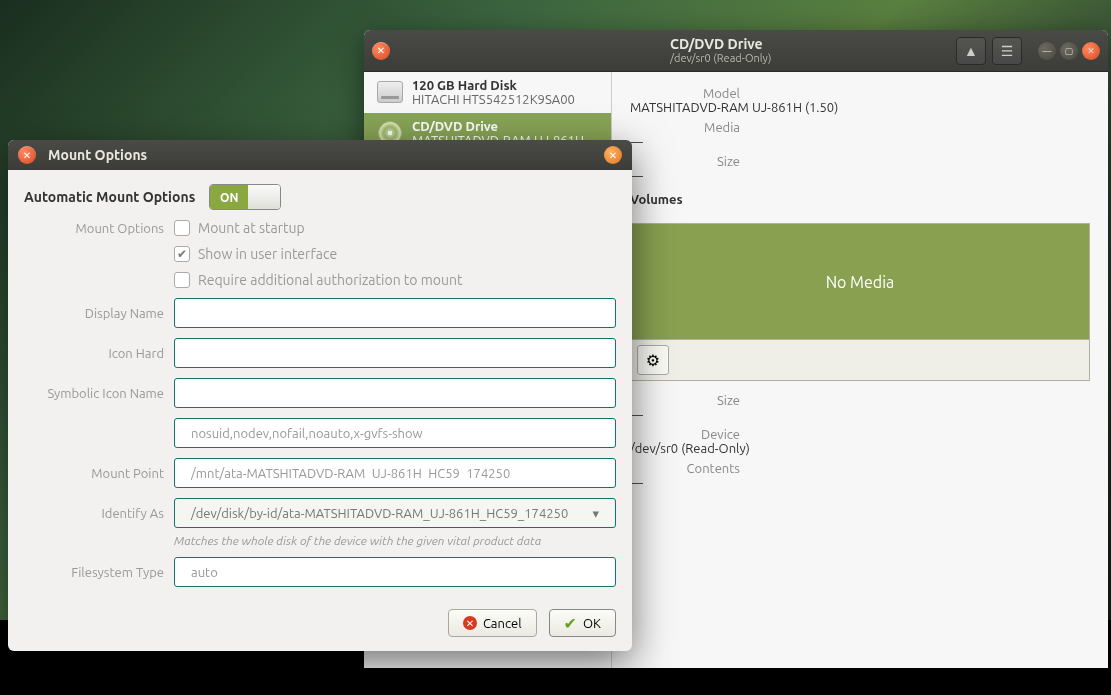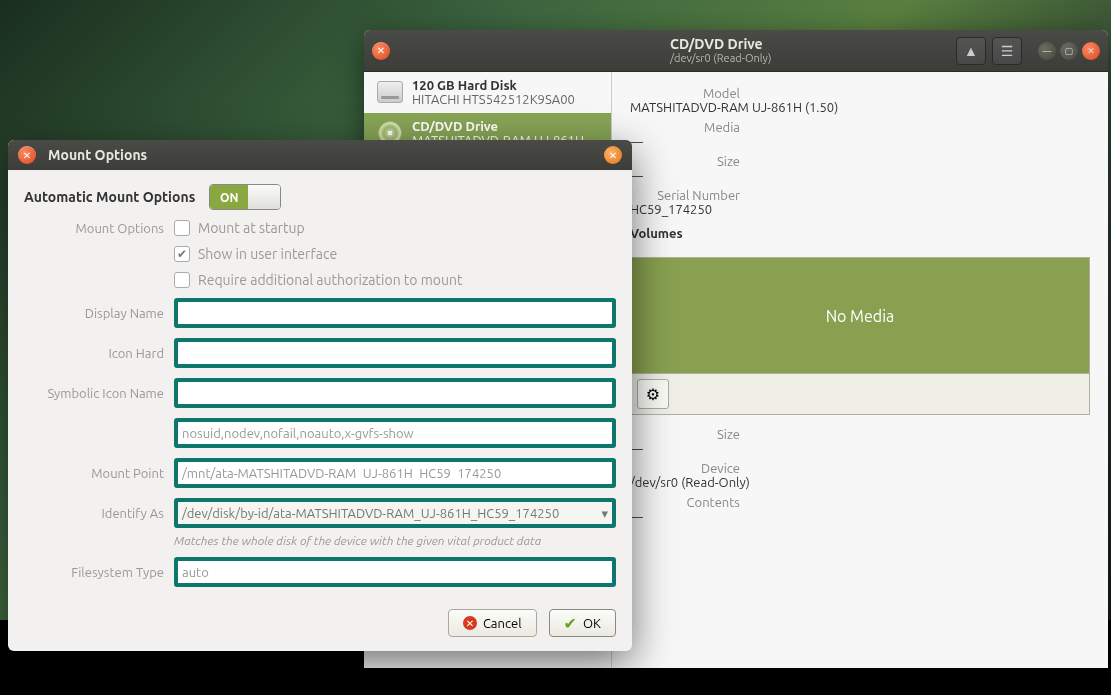--- a/index.html
+++ b/index.html
@@ -133,22 +133,22 @@
   .switch .knob { width:32px; background:linear-gradient(#fafafa,#e0e0da);}
   .form-grid { display:grid; grid-template-columns: 140px 1fr; gap: 10px 10px; align-items:center; }
   .form-label { text-align:right; color:#999; font-size:13px; }
   .chk-row { display:flex; align-items:center; gap:8px; color:#999; }
   .chk {
     width:16px; height:16px; border:1px solid #aaa; border-radius:3px; background:#fff;
     display:flex;align-items:center;justify-content:center; font-size:12px; color:#7a7a72;
   }
   .chk.checked::after { content:'✔'; }
   input.tx, .combobox {
-    width: 100%; height: 30px; border: 4px solid #0f766e; border-radius:3px;
-    background: #fff; padding: 0 4px; font-size: 13px; font-family: inherit; color:#555;
+    width: 100%; height: 30px; border: 1px solid #0f766e; border-radius:3px;
+    background: #fff; padding: 0 16px; font-size: 13px; font-family: inherit; color:#555;
   }
   input.tx:disabled { background:#fff; color:#999; }
   .combobox { display:flex; align-items:center; justify-content:space-between; cursor:pointer; color:#777; background:#f5f5f2;}
   .help { font-size:12px; font-style: italic; color:#999; grid-column: 2; margin-top:-4px; }
   .dlg-buttons {
     display:flex; justify-content:flex-end; gap: 12px; padding: 8px 16px 14px;
   }
   .btn {
     height: 28px; padding: 0 14px; border:1px solid #a8a8a0; border-radius:4px;
     background: linear-gradient(#fcfcf8,#eaeae2); display:flex; align-items:center; gap:6px;
@@ -213,24 +213,20 @@
           <div class="v">MATSHITADVD-RAM UJ-861H (1.50)</div>
         </div>
       <div class="kv">
           <div class="k">Media</div>
           <div class="v">—</div>
         </div>
       <div class="kv">
           <div class="k">Size</div>
           <div class="v">—</div>
         </div>
-      <div class="kv">
-          <div class="k">Serial Number</div>
-          <div class="v">HC59_174250</div>
-        </div>
 
       <div class="section-hdr">Volumes</div>
       <div class="vol-box">
         <span>No Media</span>
       </div>
       <div class="vol-toolbar">
         <div class="vol-gear">
             <span>⚙</span>
           </div>
       </div>

